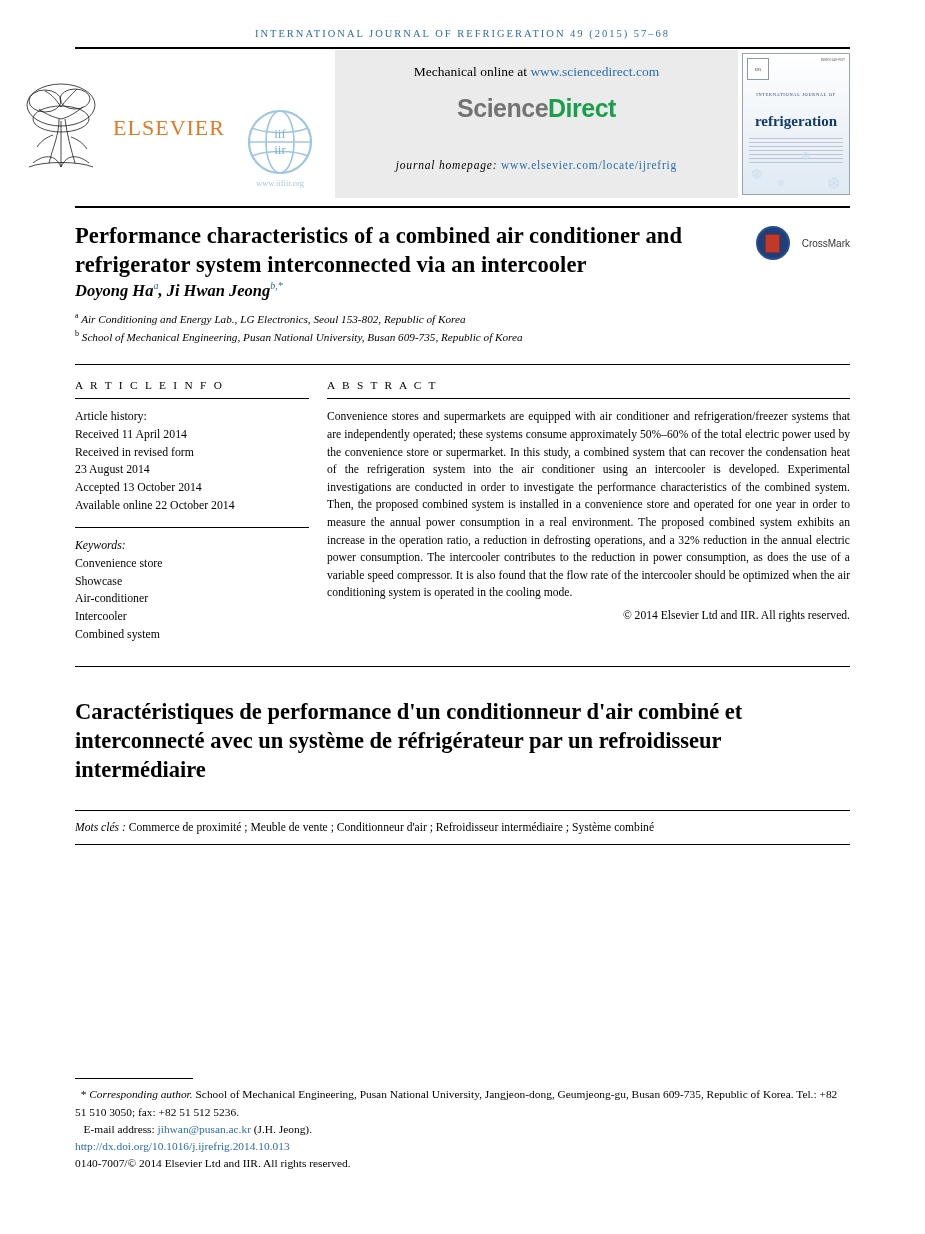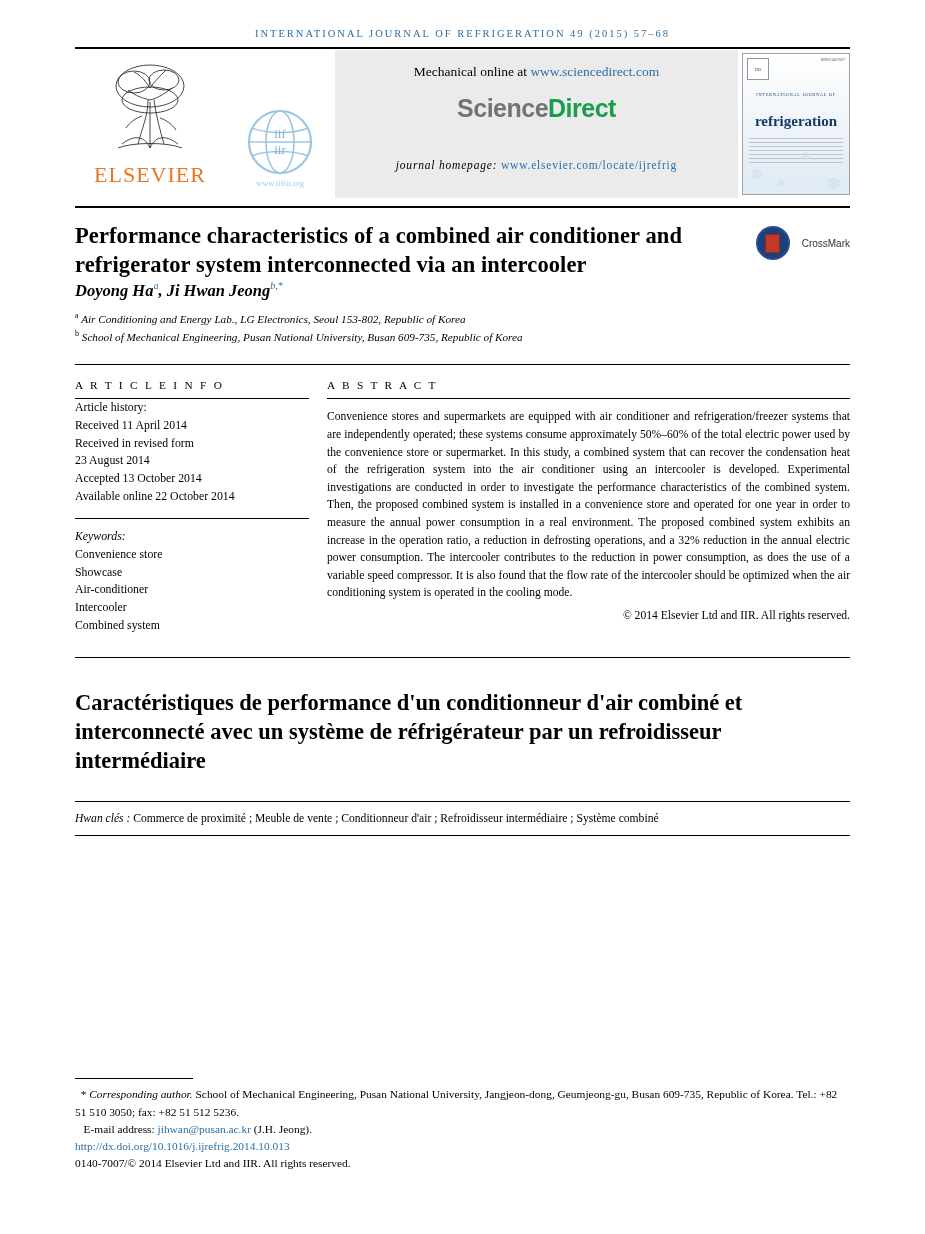--- a/index.html
+++ b/index.html
@@ -42,23 +42,23 @@
   
   .masthead {
     display: flex;
     align-items: stretch;
     height: 148px;
     margin-top: 1px;
   }
   .mast-left {
     width: 150px;
     display: flex;
-    flex-direction: column;
+    flex-direction: row;
     align-items: center;
-    justify-content: flex-start;
+    justify-content: flex-end;
     padding-top: 6px;
   }
   .tree-svg { display:block; }
   .elsevier-word {
     font-family: "Liberation Serif", serif;
     font-size: 22px;
     letter-spacing: 1px;
     color: #E87722;
     font-weight: normal;
     margin-top: 2px;
@@ -212,20 +212,21 @@
   }
   .ia-left { width: 252px; padding-right: 18px; box-sizing: border-box; }
   .ia-right { flex: 1; }
   .sec-head {
     font-family: "Liberation Serif", serif;
     font-size: 11.3px;
     letter-spacing: 2.3px;
   }
   .thinline { border-top: 1px solid #000; margin-top: 7px; }
   .hist {
+    margin-top: 9px;
     font-size: 11.8px;
     line-height: 1.5;
   }
   .hist-label { }
   .kw-rule { border-top: 1px solid #000; margin-top: 13px; }
   .kw {
     margin-top: 9px;
     font-size: 11.8px;
     line-height: 1.5;
   }
@@ -427,21 +428,21 @@
       <div class="abstract">Convenience stores and supermarkets are equipped with air conditioner and refrigeration/freezer systems that are independently operated; these systems consume approximately 50%–60% of the total electric power used by the convenience store or supermarket. In this study, a combined system that can recover the condensation heat of the refrigeration system into the air conditioner using an intercooler is developed. Experimental investigations are conducted in order to investigate the performance characteristics of the combined system. Then, the proposed combined system is installed in a convenience store and operated for one year in order to measure the annual power consumption in a real environment. The proposed combined system exhibits an increase in the operation ratio, a reduction in defrosting operations, and a 32% reduction in the annual electric power consumption. The intercooler contributes to the reduction in power consumption, as does the use of a variable speed compressor. It is also found that the flow rate of the intercooler should be optimized when the air conditioning system is operated in the cooling mode.</div>
       <div class="copyright">© 2014 Elsevier Ltd and IIR. All rights reserved.</div>
     </div>
   </div>
 
   <div class="ia-rule-bottom"></div>
 
   <div class="fr-title">Caractéristiques de performance d'un conditionneur d'air combiné et interconnecté avec un système de réfrigérateur par un refroidisseur intermédiaire</div>
   <div class="fr-rule-top"></div>
   <div class="fr-kw">
-    <i>Hwan clés :</i>
+    <i>Mots clés :</i>
     <span>Commerce de proximité ; Meuble de vente ; Conditionneur d'air ; Refroidisseur intermédiaire ; Système combiné</span>
   </div>
   <div class="fr-rule-bottom"></div>
 
   <div class="foot">
     <div class="foot-rule"></div>
     <div>
       &nbsp;&nbsp;<span>*</span>
       <i>Corresponding author.</i><span> School of Mechanical Engineering, Pusan National University, Jangjeon-dong, Geumjeong-gu, Busan 609-735, Republic of Korea. Tel.: +82 51 510 3050; fax: +82 51 512 5236.</span>
     </div>

